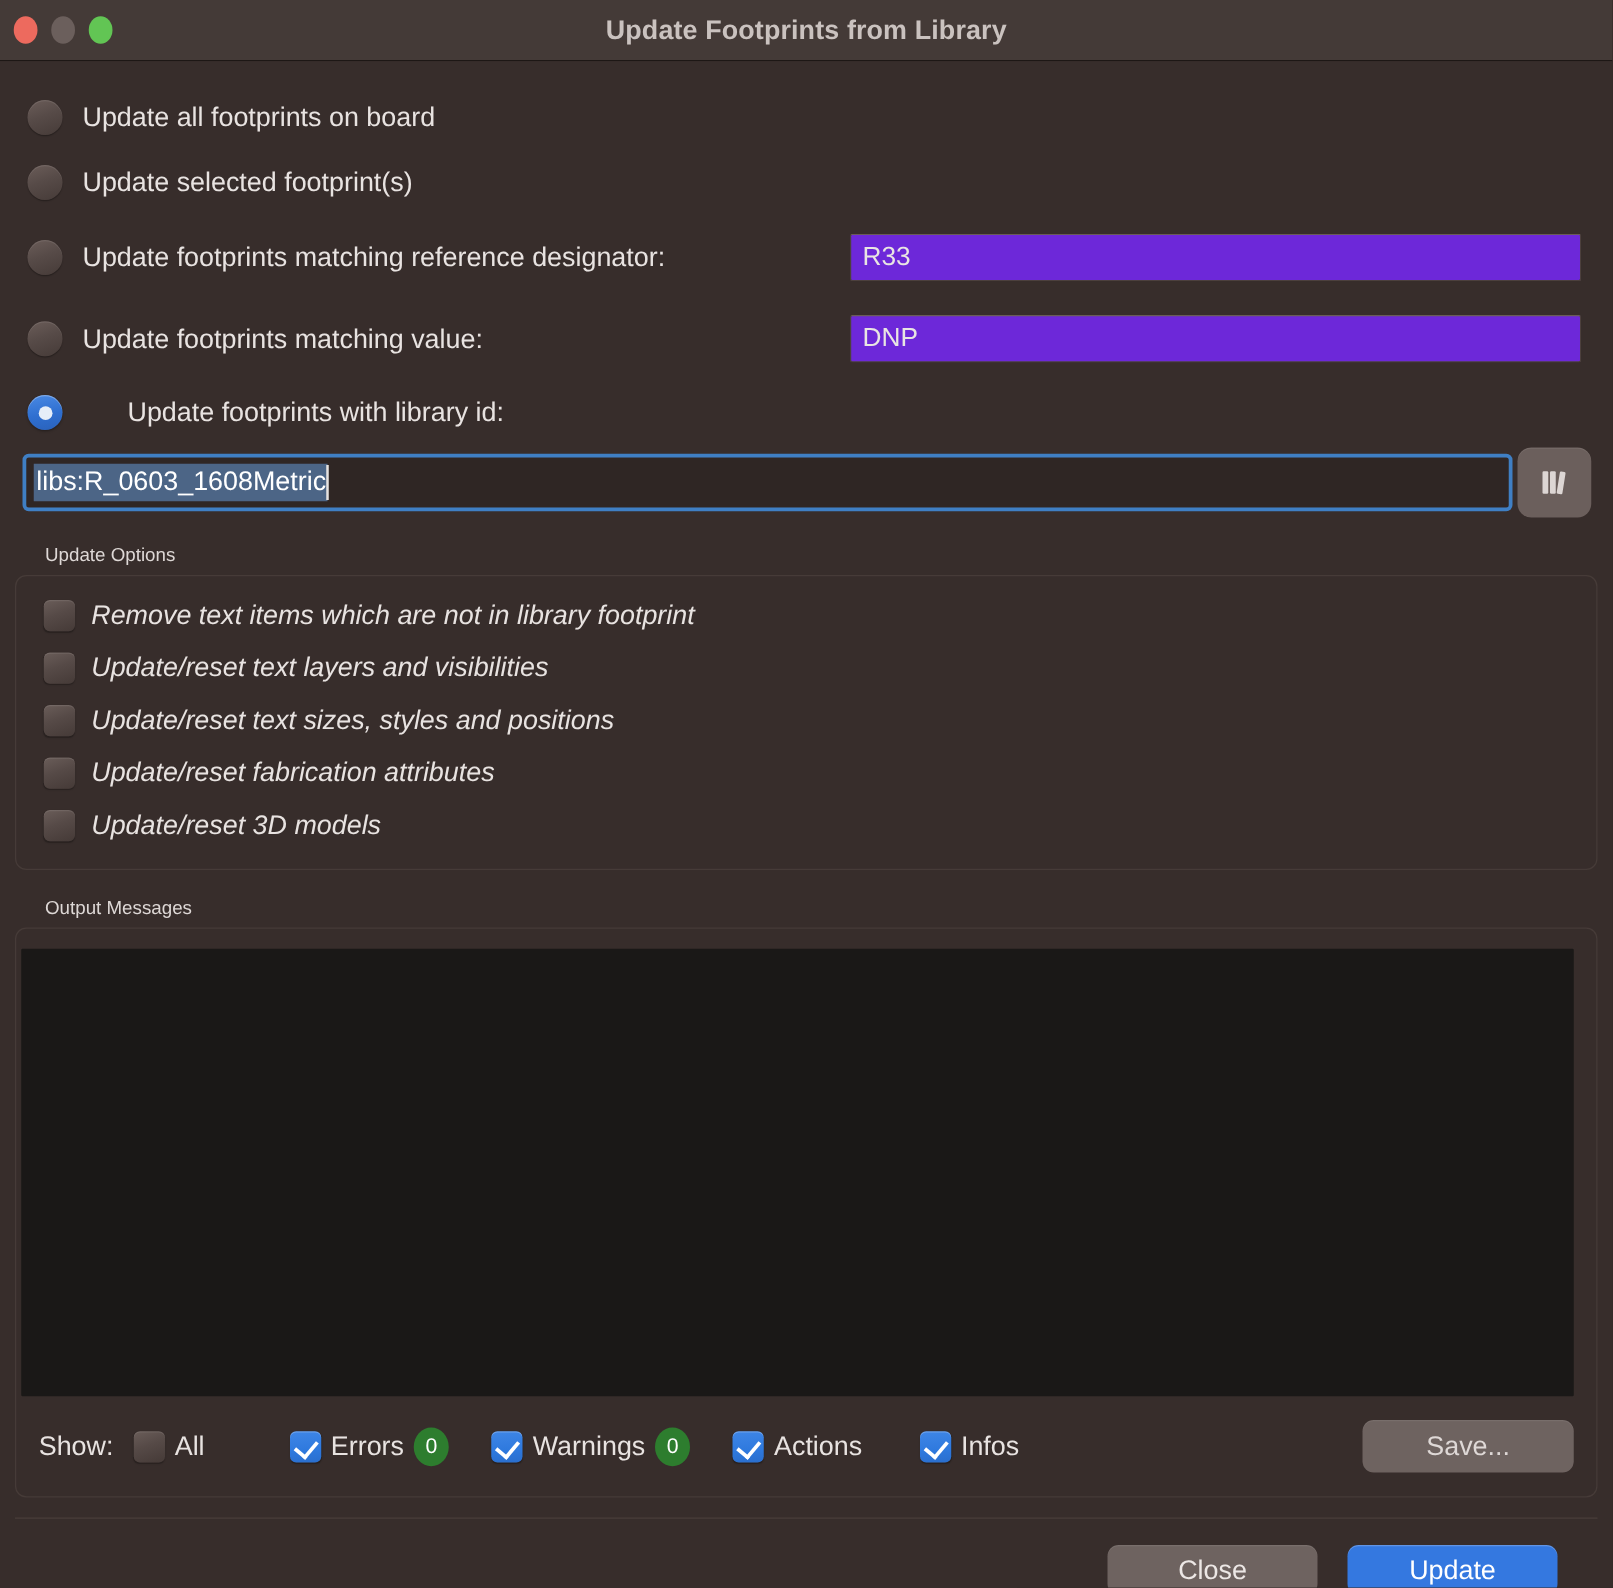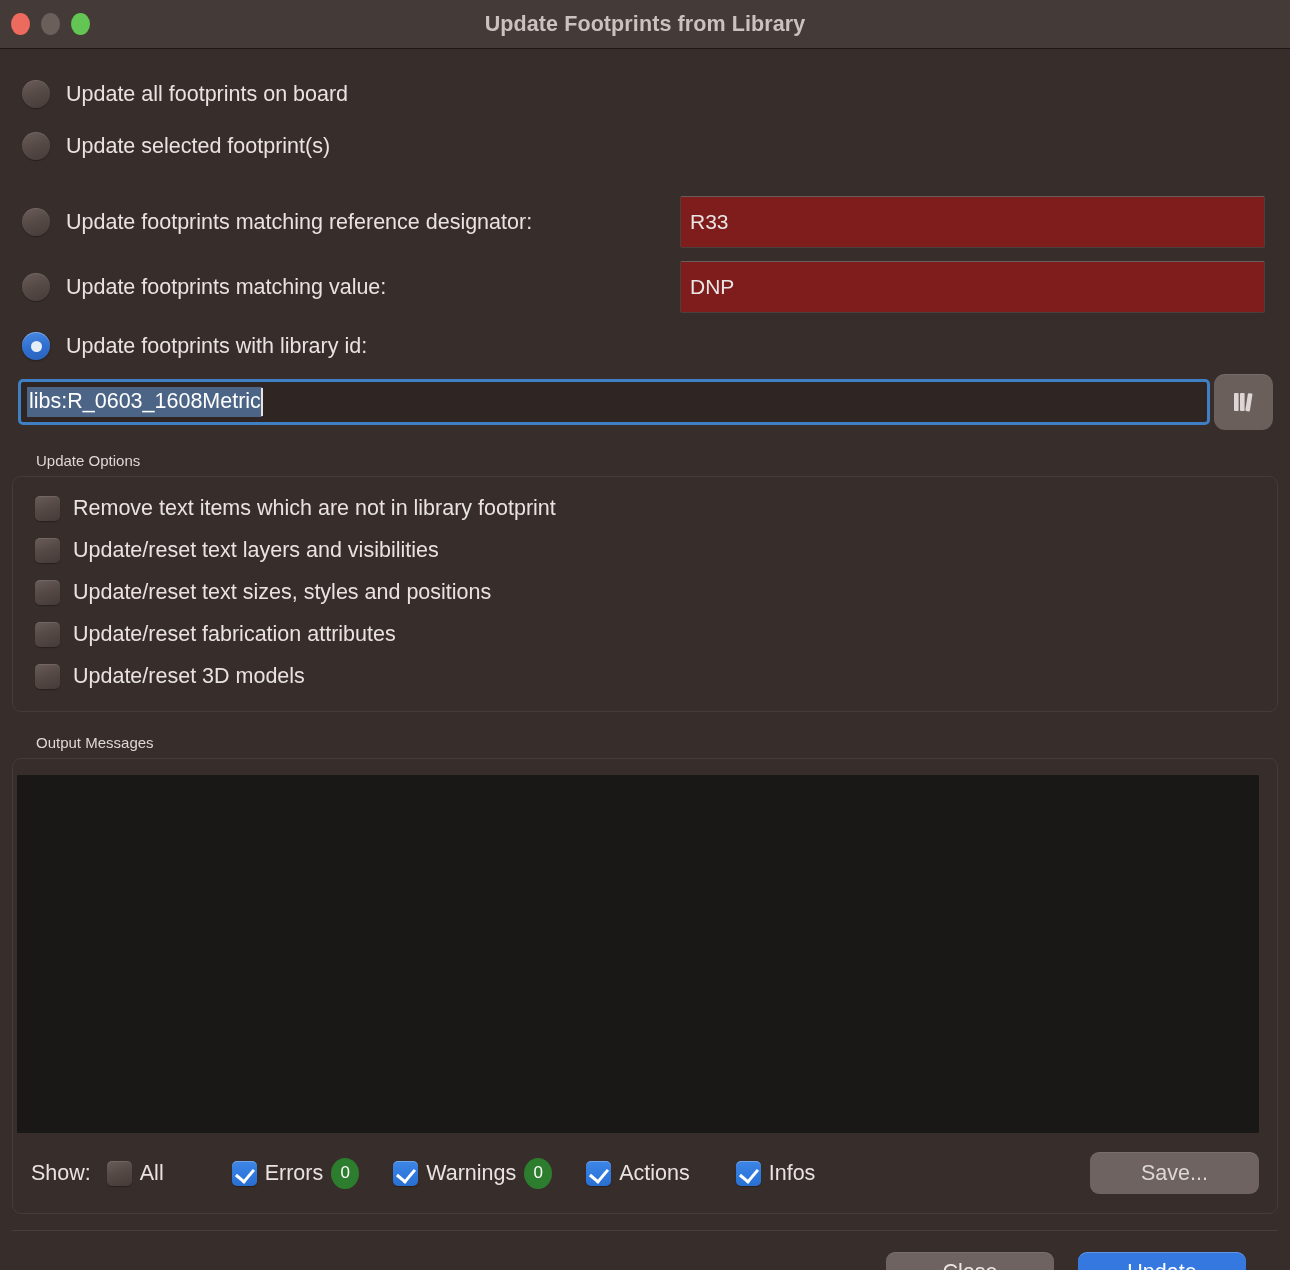--- a/index.html
+++ b/index.html
@@ -59,23 +59,23 @@
 
   .rrow {
     display: flex;
     align-items: center;
     height: 40px;
     padding-left: 22px;
     position: relative;
   }
   .rrow.r1 { margin-top: 5px; }
   .rrow.r2 { margin-top: 12px; }
-  .rrow.r3 { margin-top: 36px; }
+  .rrow.r3 { margin-top: 20px; }
   .rrow.r4 { margin-top: 25px; }
-  .rrow.r5 { margin-top: 19px; }
+  .rrow.r5 { margin-top: 19px; gap: 36px; }
 
   .radio {
     width: 28px; height: 28px;
     border-radius: 50%;
     flex: 0 0 28px;
     background: linear-gradient(160deg, #6b5d59 0%, #574b48 45%, #463b38 100%);
     box-shadow: inset 0 1px 0 rgba(255,255,255,.09),
                 0 1px 1px rgba(0,0,0,.30);
   }
   .radio.checked {
@@ -98,22 +98,22 @@
     font-size: 21.5px;
     color: #e8e3e1;
     white-space: nowrap;
   }
 
   
   .rfield {
     position: absolute;
     left: 680px;
     width: 585px;
-    height: 52px;
-    background: #7f1d1d;
+    height: 38px;
+    background: #6d28d9;
     border: 1px solid #4c403d;
     border-top-color: #6a5c58;
     border-radius: 2px;
     display: flex;
     align-items: center;
     padding: 0 9px;
     font-size: 21px;
     color: #e9e5e3;
   }
 
@@ -175,20 +175,21 @@
 
   #update-options-title { margin-top: 22px; }
   #update-options-box { padding: 14px 0 18px 0; }
 
   .crow {
     display: flex;
     align-items: center;
     height: 34px;
     padding-left: 22px;
     margin-bottom: 8px;
+    font-style: italic;
   }
   .crow:last-child { margin-bottom: 0; }
 
   .cbox {
     width: 25px; height: 25px;
     flex: 0 0 25px;
     border-radius: 5px;
     background: linear-gradient(160deg, #6a5d59 0%, #564a47 45%, #453a37 100%);
     box-shadow: inset 0 1px 0 rgba(255,255,255,.09),
                 0 1px 1px rgba(0,0,0,.28);

